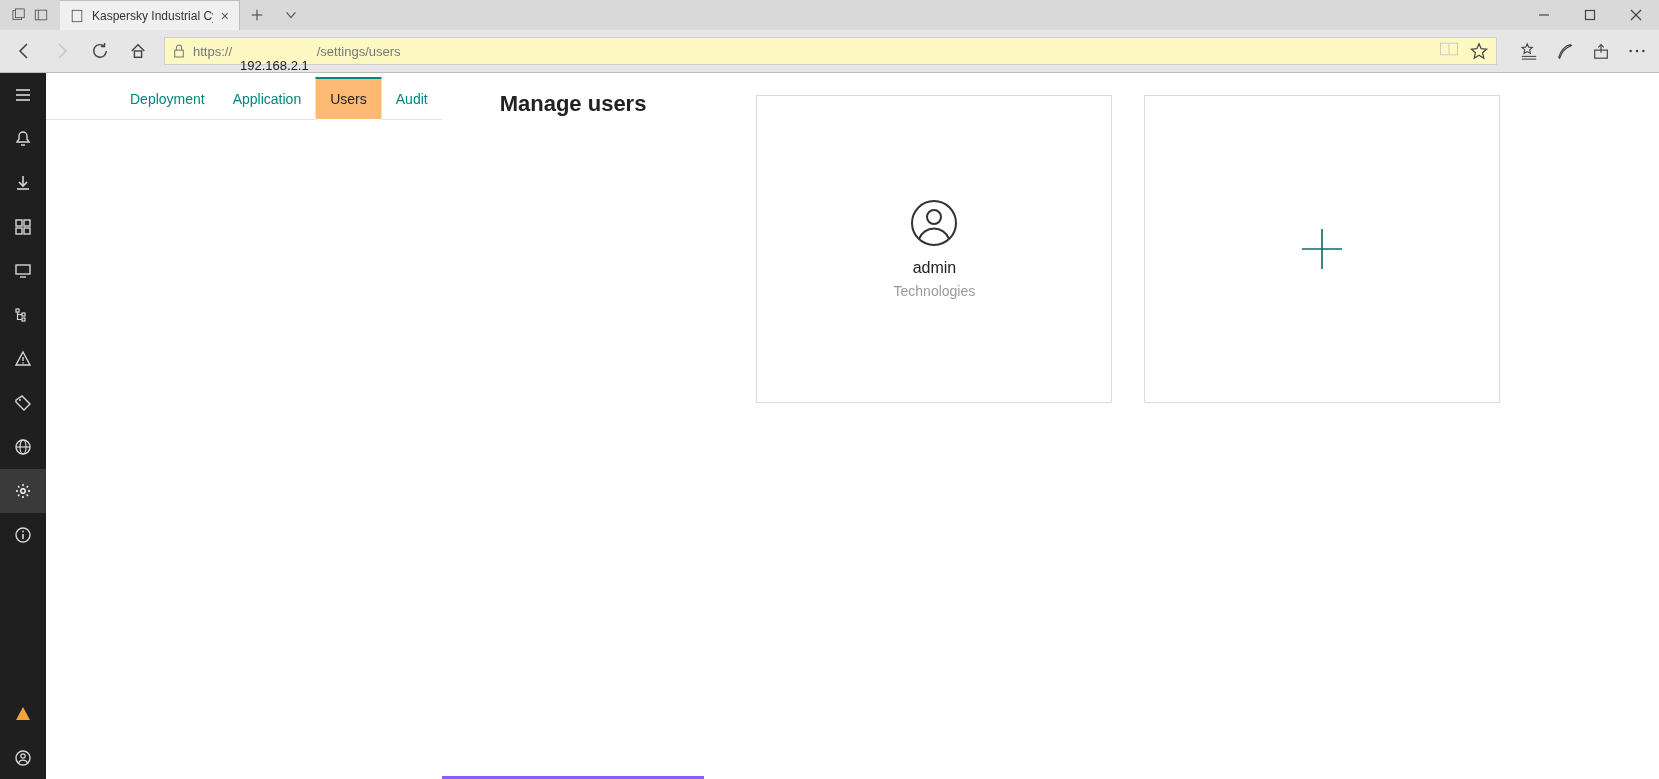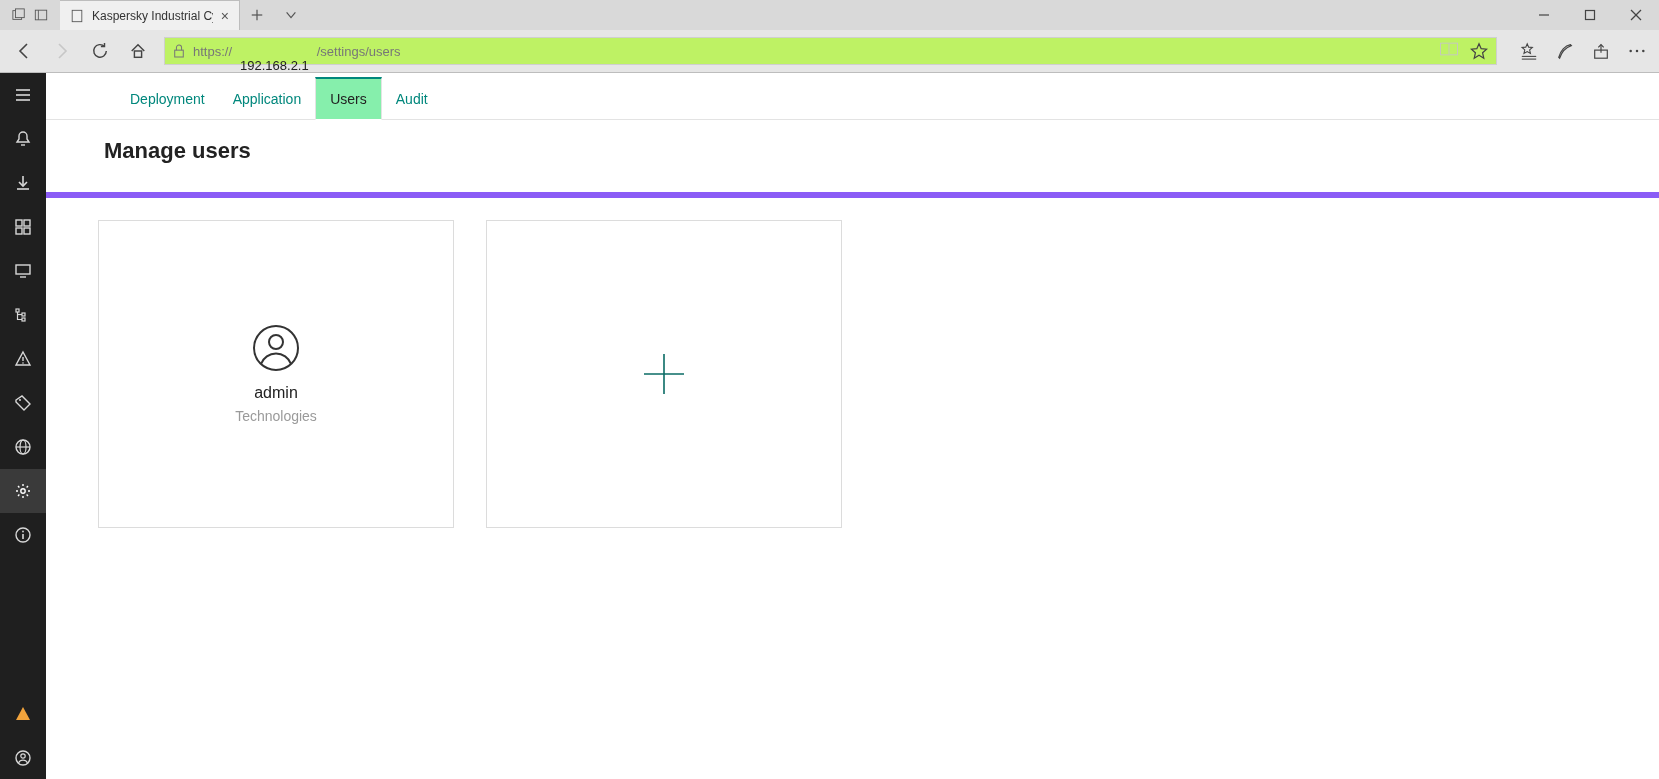--- a/index.html
+++ b/index.html
@@ -15,45 +15,45 @@
   .tab .tab-title { white-space: nowrap; overflow: hidden; text-overflow: clip; flex: 1; }
   .tab .close { color:#555; font-size:14px; }
   .tab-new, .tab-more { width: 34px; display:flex; align-items:center; justify-content:center; color:#555; }
   .window-controls { margin-left:auto; display:flex; }
   .window-controls > div { width: 46px; display:flex; align-items:center; justify-content:center; color:#444; }
   .window-controls svg { width:12px; height:12px; }
 
   .nav-bar { height: 42px; display:flex; align-items:center; gap: 14px; padding: 0 12px; }
   .nav-bar .nav-btn { width:24px; height:24px; display:flex; align-items:center; justify-content:center; color:#555; }
   .nav-bar .nav-btn.disabled { color:#bdbdbd; }
-  .addr { flex:1; height:28px; border:1px solid #cfcfcf; background:#bef264; display:flex; align-items:center; padding:0 8px; gap:8px; font-size:13px; color:#777; }
+  .addr { flex:1; height:28px; border:1px solid #cfcfcf; background:#fef9c3; display:flex; align-items:center; padding:0 8px; gap:8px; font-size:13px; color:#777; }
   .addr .lock { color:#777; }
   .addr .url-bold { color:#222;margin-top:28px; }
   .addr .right-icons { margin-left:auto; display:flex; gap:12px; color:#777; }
   .right-toolbar { display:flex; gap:16px; color:#555; padding-left:8px; }
   .right-toolbar > div { width:20px; display:flex; align-items:center; justify-content:center; }
 
   
   .app { display:flex; height: calc(100% - 72px); }
   .sidebar { width:46px; background:#1f1f1f; display:flex; flex-direction:column; align-items:center; padding-top:0; }
   .sidebar .s-item { width:46px; height:44px; display:flex; align-items:center; justify-content:center; color:#d7d7d7; }
   .sidebar .s-item.active { background:#3a3a3a; color:#fff; }
   .sidebar .s-item svg { width:18px; height:18px; }
   .sidebar .spacer { flex:1; }
   .sidebar .warn svg path { fill:#f1a33c; }
 
-  .main { flex:1; display:flex; flex-direction:column; }
+  .main { flex:1; display:flex; }
   .tabs { height:47px; border-bottom:1px solid #e3e3e3; display:flex; align-items:flex-end; padding-left:70px; gap:0; }
   .tabs .t { padding:12px 14px 12px; font-size:14px; color:#00877c; cursor:pointer; }
-  .tabs .t.active { color:#222; border:1px solid #e3e3e3; border-bottom:1px solid #fff; border-top:2px solid #00877c; margin-bottom:-1px; background:#86efac; }
-
-  .page-header { padding:18px 58px 28px; border-bottom:6px solid #8b5cf6; }
+  .tabs .t.active { color:#222; border:1px solid #e3e3e3; border-bottom:1px solid #fff; border-top:2px solid #00877c; margin-bottom:-1px; background:#fdba74; }
+
+  .page-header { padding:18px 58px 28px; border-bottom:4px solid #8b5cf6; }
   .page-header h1 { font-size:22px; font-weight:600; color:#222; }
 
-  .cards { padding:22px 52px; display:flex; gap:32px;align-items:flex-end; }
+  .cards { padding:22px 52px; display:flex; gap:32px; }
   .card { width:356px; height:308px; border:1px solid #dcdcdc; display:flex; flex-direction:column; align-items:center; justify-content:center; gap:6px; }
   .card .avatar { width:48px; height:48px; }
   .card .uname { font-size:16px; color:#222; margin-top:6px; }
   .card .role { font-size:14px; color:#9a9a9a; }
   .card .actions { margin-top:4px; display:flex; gap:16px; font-size:13px; }
   .card .actions .edit { color:#00877c; display:flex; align-items:center; gap:4px; }
   .card .actions .remove { color:#d9534f; display:flex; align-items:center; gap:4px; }
   .card.add .plus { width:46px; height:46px; }
   .card.add .plus line { stroke:#0a6b64; stroke-width:1.6; }
 

